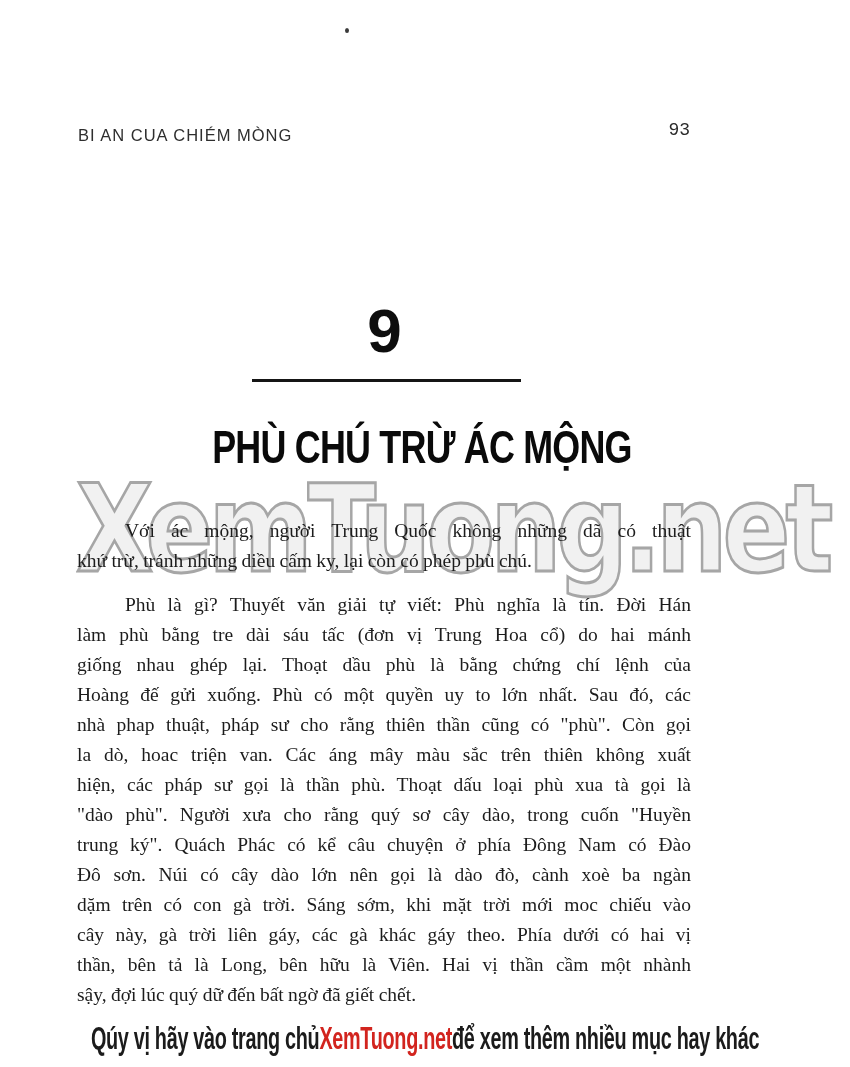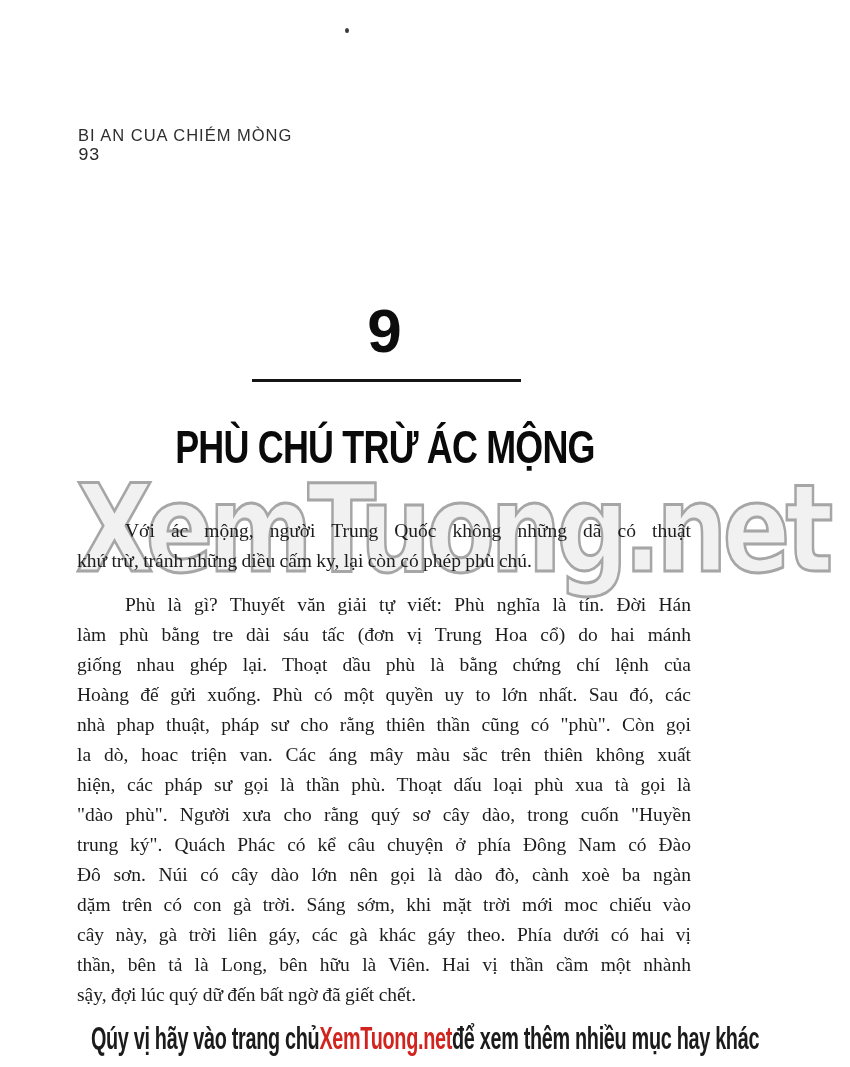--- a/index.html
+++ b/index.html
@@ -10,38 +10,37 @@
     color:#1f1f1f;
   }
   .speck {
     position:absolute; left:345px; top:28px; width:4px; height:5px;
     background:#3a3a3a; border-radius:50%;
   }
   .header {
     position:absolute; left:78px; top:120px; width:612px;
     display:flex; justify-content:space-between; align-items:flex-start;
     font-family:"Liberation Sans", sans-serif;
-    flex-direction:column;
   }
   .running-title {
     font-size:16.5px; letter-spacing:1px; color:#2e2e2e; padding-top:6px;
     font-family:"Liberation Sans", sans-serif;
   }
   .page-number { font-size:18px; color:#2a2a2a; font-family:Liberation Mono, monospace; }
   .chapter-number {
     position:absolute; left:78px; top:300px; width:613px;
     text-align:center; font-family:"Liberation Sans", sans-serif;
     font-size:62px; font-weight:bold; color:#0d0d0d; line-height:1;
   }
   .divider {
     position:absolute; left:252px; top:379px; width:269px; height:3px;
     background:#151515;
   }
   .title-wrap {
-    position:absolute; left:78px; top:420px; width:613px; text-align:center;
+    position:absolute; left:78px; top:420px; width:613px; text-align:right;
   }
   .title {
     display:inline-block; margin:0;
     font-family:"Liberation Sans", sans-serif;
     font-size:46px; font-weight:bold; letter-spacing:-1px;
     color:#0a0a0a; transform:scaleX(0.78); transform-origin:center top;
     white-space:nowrap;
   }
   .watermark {
     position:absolute; left:76px; top:468px; z-index:0;

